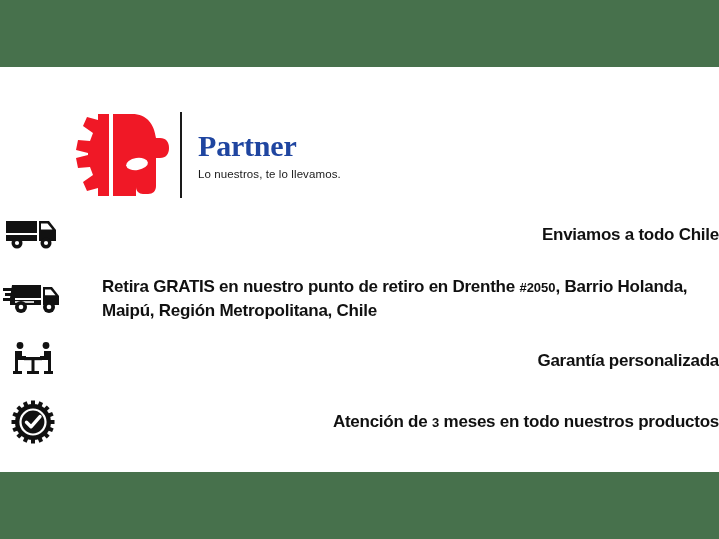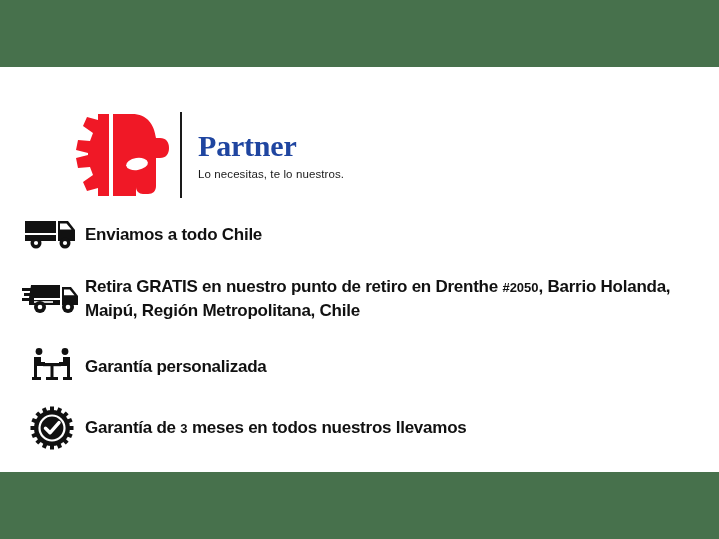--- a/index.html
+++ b/index.html
@@ -88,22 +88,23 @@
     position: absolute;
     left: 0;
     top: 143px;
     width: 719px;
   }
 
   .feature-row {
     display: flex;
     align-items: center;
     min-height: 48px;
-    padding-left: 19px;
+    padding-left: 0;
     margin-bottom: 15px;
+    justify-content: space-between;
   }
 
   .feature-icon {
     width: 66px;
     flex: 0 0 auto;
     display: flex;
     align-items: center;
     justify-content: center;
   }
 
@@ -116,21 +117,21 @@
     letter-spacing: -0.25px;
   }
 
   .small-num {
     font-size: 13px;
     letter-spacing: 0;
   }
 
   
   #feature-row-0 { margin-bottom: 16px; }
-  #feature-row-1 { margin-bottom: 20px; align-items: center; }
+  #feature-row-1 { margin-bottom: 14px; align-items: center; gap: 36px; }
   #feature-row-2 { margin-bottom: 14px; }
   #feature-row-3 { margin-bottom: 0; }
 </style>
 </head>
 <body>
 
 <div id="banner">
 
   <div id="card">
 
@@ -177,21 +178,21 @@
           L56 84
           Z"></path>
 
         <ellipse cx="80" cy="52" rx="11" ry="6" fill="#FFFFFF" transform="rotate(-8 80 52)"></ellipse>
       </svg>
 
       <div id="logo-divider"></div>
 
       <div id="logo-text">
         <div class="brand-line">Partner</div>
-        <div id="brand-tagline">Lo necesitas, te lo nuestros.</div>
+        <div id="brand-tagline">Lo nuestros, te lo llevamos.</div>
       </div>
     </div>
 
     <div id="features">
 
       <div class="feature-row" id="feature-row-0">
         <div class="feature-icon">
           <svg width="56" height="32" viewBox="0 0 56 32">
             <rect x="1" y="3" width="31" height="12" fill="#111111"></rect>
             <rect x="1" y="17" width="31" height="6" fill="#111111"></rect>
@@ -282,19 +283,19 @@
                 <rect x="20" y="0.5" width="4" height="5" transform="rotate(292.5 22 22)"></rect>
                 <rect x="20" y="0.5" width="4" height="5" transform="rotate(315 22 22)"></rect>
                 <rect x="20" y="0.5" width="4" height="5" transform="rotate(337.5 22 22)"></rect>
               </g>
             </g>
             <circle cx="22" cy="22" r="12.5" fill="none" stroke="#FFFFFF" stroke-width="2.2"></circle>
             <path d="M15.5 22.3 L20 26.8 L29 16.6" fill="none" stroke="#FFFFFF" stroke-width="3.4" stroke-linecap="round" stroke-linejoin="round"></path>
           </svg>
         </div>
         <div class="feature-text">
-          <span>Garantía de </span><span class="small-num">3</span><span> meses en todos nuestros llevamos</span>
+          <span>Atención de </span><span class="small-num">3</span><span> meses en todo nuestros productos</span>
         </div>
       </div>
 
     </div>
   </div>
 </div>
 
 </body></html>

